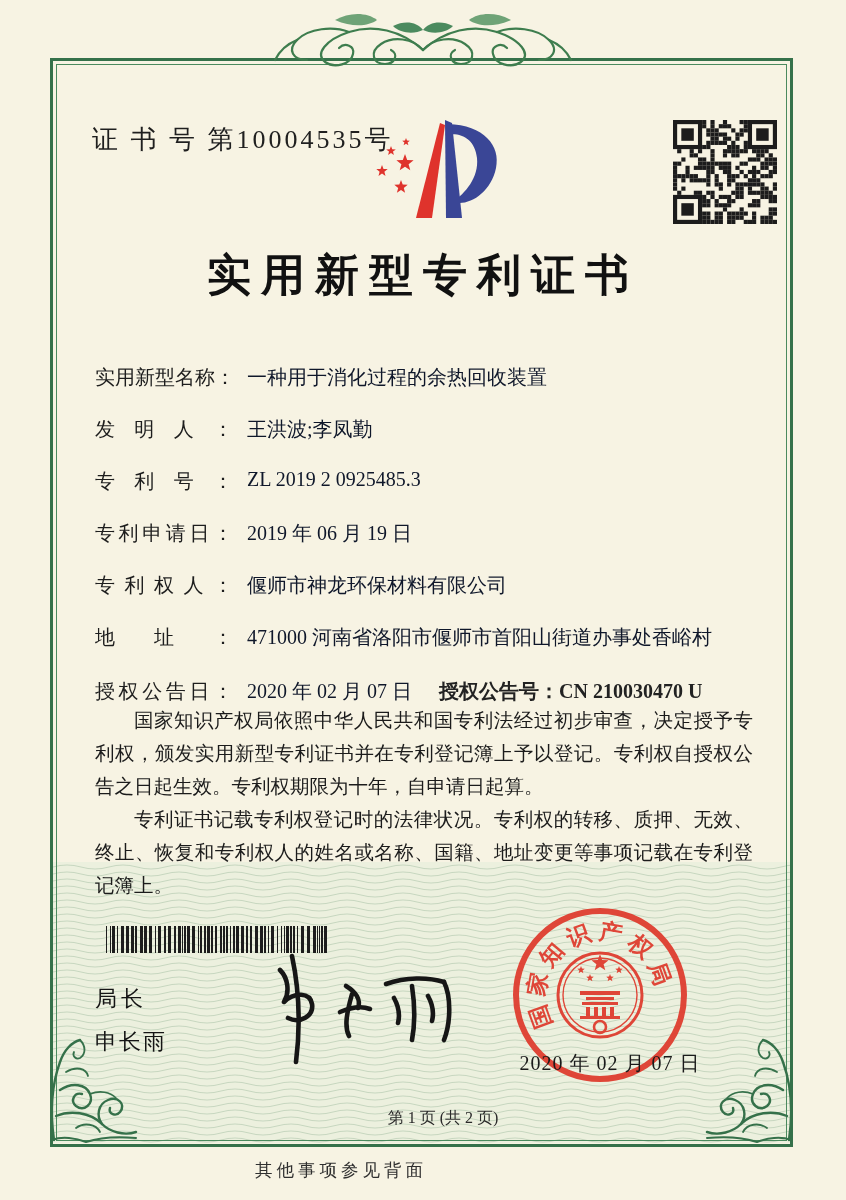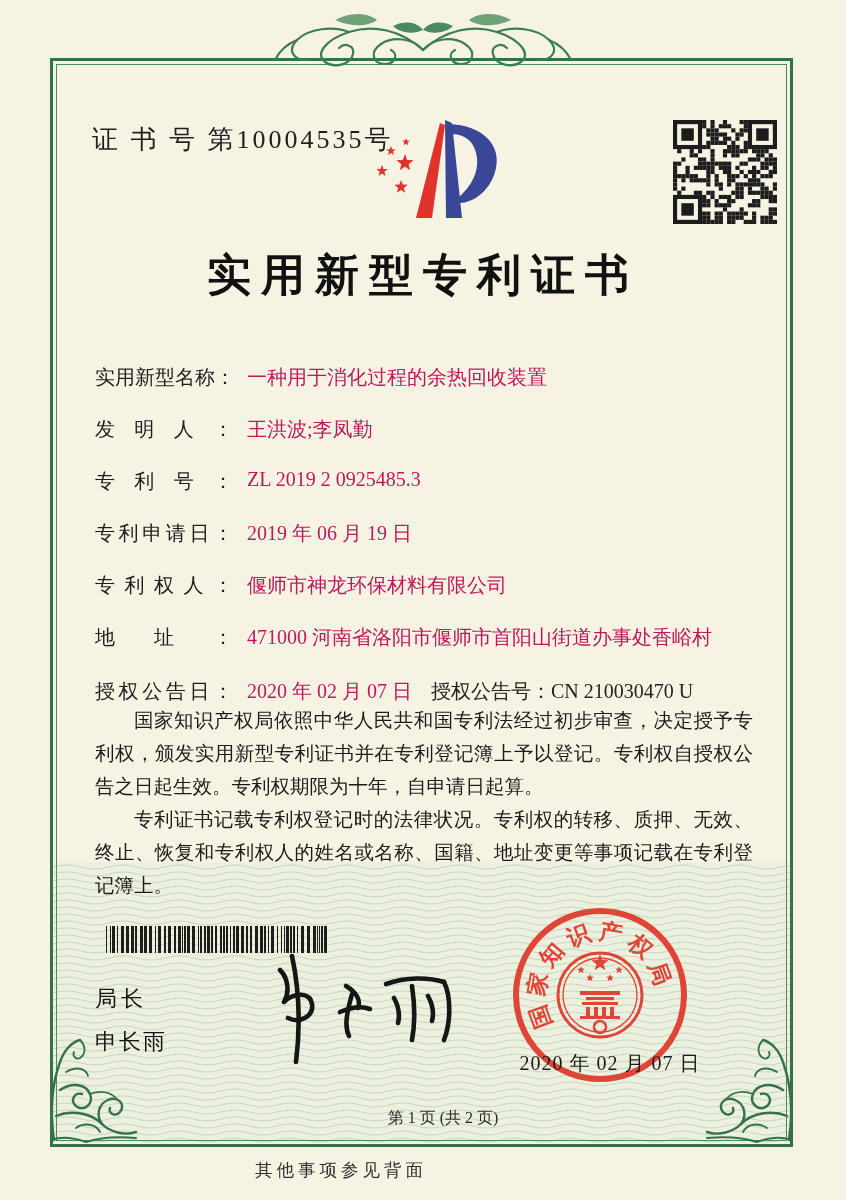--- a/index.html
+++ b/index.html
@@ -24,23 +24,23 @@
   .title{
     position:absolute;left:0;top:246px;width:846px;text-align:center;
     font-size:44px;font-weight:bold;letter-spacing:10px;color:#111;
   }
   .fields{position:absolute;left:95px;top:364px;width:660px;}
   .field-row{position:relative;height:52px;font-size:20px;white-space:nowrap;}
   .field-label{
     display:inline-block;width:138px;text-align:justify;text-align-last:justify;
     vertical-align:top;color:#1d1d1d;
   }
-  .field-value{margin-left:14px;color:#be185d;}
+  .field-value{margin-left:14px;color:#0f172a;}
   .grant-row{position:absolute;left:95px;top:678px;width:680px;font-size:20px;white-space:nowrap;}
-  .grant-right{position:absolute;left:336px;top:0;}
+  .grant-right{position:absolute;left:344px;top:0;font-weight:bold;}
   .body-text{position:absolute;left:95px;top:704px;width:658px;}
   .body-text p{
     margin:0;font-size:19.5px;line-height:33px;text-indent:2em;text-align:justify;color:#1b1b1b;
   }
   .barcode{position:absolute;left:104px;top:926px;}
   .director-title{position:absolute;left:95px;top:984px;font-size:22px;letter-spacing:4px;color:#151515;}
   .director-name{position:absolute;left:95px;top:1027px;font-size:22px;letter-spacing:2px;color:#151515;}
   .signature{position:absolute;left:228px;top:950px;}
   .seal{position:absolute;left:508px;top:903px;opacity:.93;}
   .seal-date{

